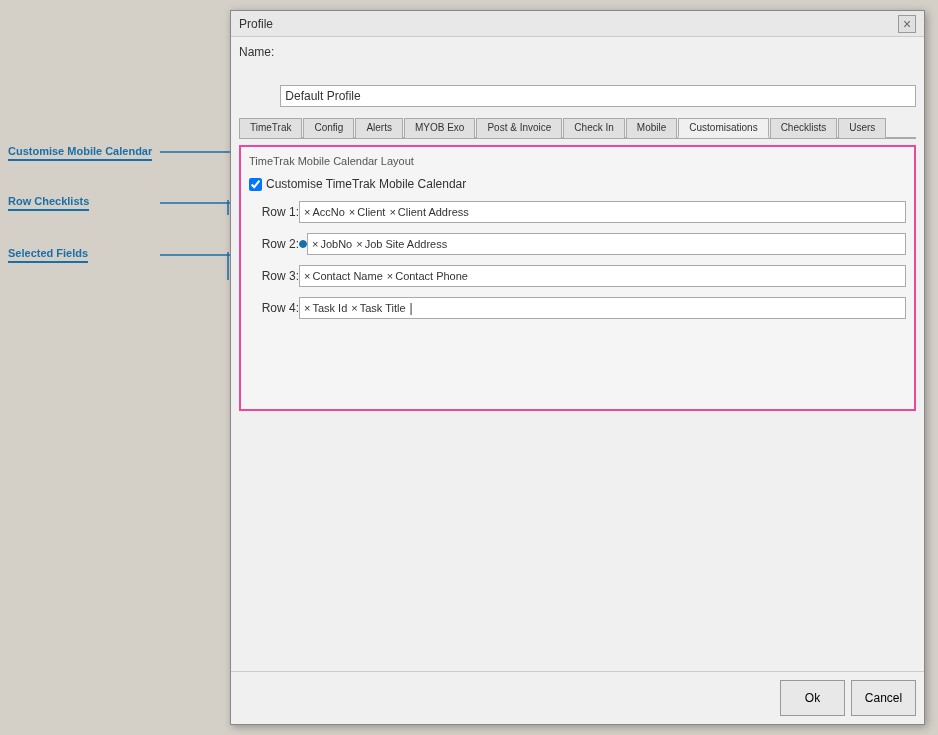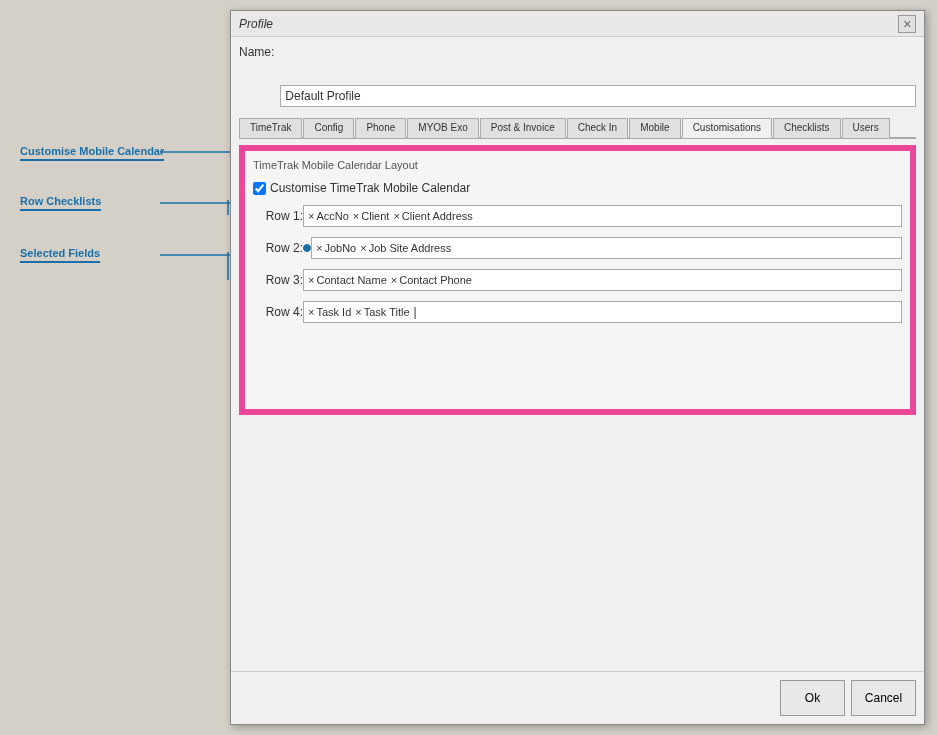--- a/index.html
+++ b/index.html
@@ -17,21 +17,21 @@
       height: 735px;
       display: flex;
       align-items: center;
       justify-content: center;
       position: relative;
     }
 
     
     .annotations {
       position: absolute;
-      left: 12px;
+      left: 0;
       top: 0;
       width: 230px;
       height: 100%;
     }
 
     .annotation {
       position: absolute;
       left: 10px;
       display: flex;
       flex-direction: column;
@@ -62,21 +62,20 @@
     }
 
     .dialog-titlebar {
       background: #e8e8e8;
       border-bottom: 1px solid #ccc;
       padding: 4px 8px;
       display: flex;
       justify-content: space-between;
       align-items: center;
       height: 26px;
-      font-style: italic;
     }
 
     .dialog-title {
       font-size: 12px;
       font-weight: normal;
       color: #333;
     }
 
     .dialog-close {
       font-size: 14px;
@@ -147,21 +146,21 @@
     .tab.active {
       background: #f0f0f0;
       border-bottom: 2px solid #f0f0f0;
       font-weight: normal;
       z-index: 1;
     }
 
     
     .content-panel {
       flex: 1;
-      border: 6px solid #ec4899;
+      border: 2px solid #ec4899;
       background: #f5f5f5;
       padding: 8px;
       display: flex;
       flex-direction: column;
       gap: 6px;
     }
 
     .panel-section-title {
       font-size: 11px;
       color: #555;
@@ -326,21 +325,21 @@
     <div class="dialog-body">
 
       <div class="name-row">
         <span class="name-label">Name:</span>
         <input class="name-input" type="text" value="Default Profile" style="">
       </div>
 
       <div class="tabs-bar">
         <div class="tab">TimeTrak</div>
         <div class="tab">Config</div>
-        <div class="tab">Phone</div>
+        <div class="tab">Alerts</div>
         <div class="tab">MYOB Exo</div>
         <div class="tab">Post &amp; Invoice</div>
         <div class="tab">Check In</div>
         <div class="tab">Mobile</div>
         <div class="tab active">Customisations</div>
         <div class="tab">Checklists</div>
         <div class="tab">Users</div>
       </div>
 
       <div class="content-panel">

